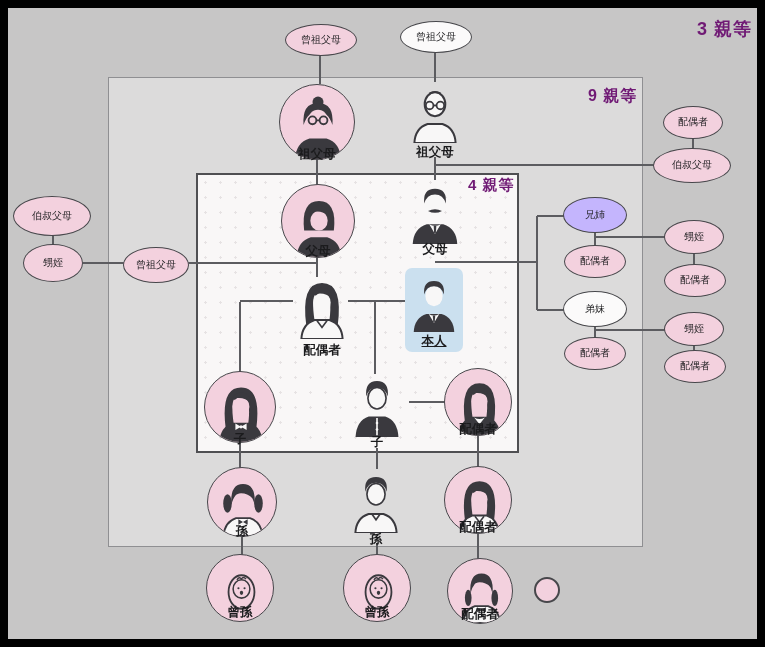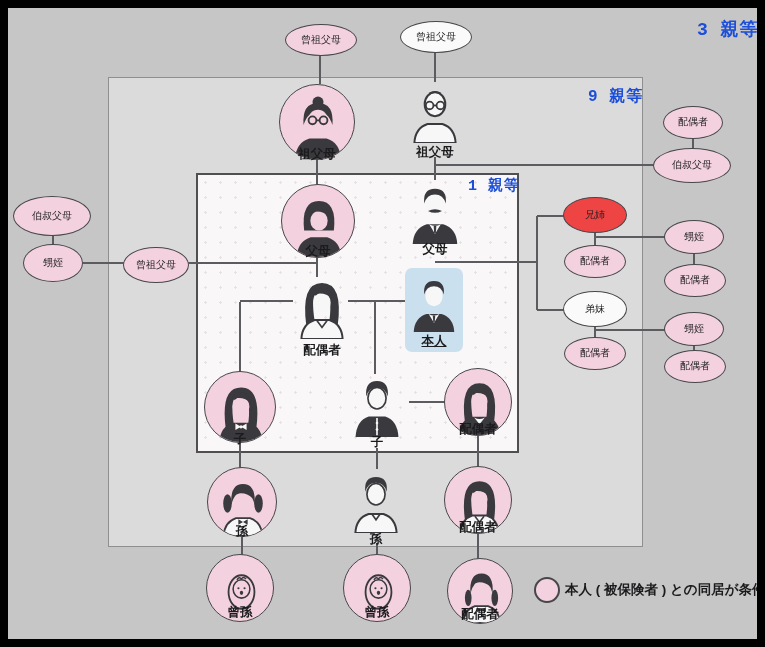--- a/index.html
+++ b/index.html
@@ -3,21 +3,21 @@
 <meta charset="utf-8">
 <style>
   html,body{margin:0;padding:0;background:#000;}
   #app{position:relative;width:765px;height:647px;background:#c7c6c6;overflow:hidden;
        font-family:"Liberation Sans","DejaVu Sans",sans-serif;}
   .frame{position:absolute;inset:0;border:8px solid #000;pointer-events:none;z-index:60;}
   .box{position:absolute;box-sizing:border-box;}
   #box2{left:108px;top:77px;width:535px;height:470px;background:#dcdbdb;border:1.5px solid #8f8f92;z-index:1;}
   #box1{left:196px;top:173px;width:323px;height:280px;background:#f9f7f7;border:2px solid #4f4f52;z-index:2;
         background-image:radial-gradient(#e6e2e3 1px, transparent 1.2px);background-size:15px 15px;}
-  .degree{position:absolute;font-weight:bold;color:#1d4ed8;z-index:10;letter-spacing:1px;font-family:Liberation Mono, monospace;}
+  .degree{position:absolute;font-weight:bold;color:#701a75;z-index:10;letter-spacing:1px;}
   #deg3{left:697px;top:17px;font-size:18px;}
   #deg2{left:588px;top:86px;font-size:16px;}
   #deg1{left:468px;top:176px;font-size:15px;}
   .line{position:absolute;background:#5c5c60;z-index:3;}
   .enode{position:absolute;border:1.5px solid #47474b;border-radius:50%;display:flex;
          align-items:center;justify-content:center;z-index:5;box-sizing:border-box;}
   .enode .elabel{font-size:10px;font-weight:normal;color:#1e1e20;white-space:nowrap;}
   .pnode{position:absolute;z-index:5;}
   .pcircle{position:absolute;border:1.5px solid #47474b;border-radius:50%;overflow:hidden;box-sizing:border-box;}
   .prect{position:absolute;border-radius:7px;overflow:hidden;}
@@ -30,21 +30,21 @@
 </style>
 </head>
 <body>
 
 <div id="app">
   <div id="box2" class="box"></div>
   <div id="box1" class="box"></div>
 
   <div id="deg3" class="degree">3 親等</div>
   <div id="deg2" class="degree">9 親等</div>
-  <div id="deg1" class="degree">1 親等</div>
+  <div id="deg1" class="degree">4 親等</div>
 
   <div id="nodes-layer">
       <div class="line" style="left: 319px; top: 56px; width: 2px; height: 28px;"></div>
       <div class="line" style="left: 434px; top: 53px; width: 2px; height: 29px;"></div>
       <div class="line" style="left: 316px; top: 160px; width: 2px; height: 25px;"></div>
       <div class="line" style="left: 434px; top: 157px; width: 2px; height: 23px;"></div>
       <div class="line" style="left: 435px; top: 164px; width: 228px; height: 2px;"></div>
       <div class="line" style="left: 692px; top: 138px; width: 2px; height: 12px;"></div>
       <div class="line" style="left: 52px; top: 236px; width: 2px; height: 10px;"></div>
       <div class="line" style="left: 83px; top: 262px; width: 43px; height: 2px;"></div>
@@ -85,21 +85,21 @@
       </div>
       <div class="enode" style="left: 13px; top: 196px; width: 78px; height: 40px; background: rgb(243, 209, 222);">
         <span class="elabel">伯叔父母</span>
       </div>
       <div class="enode" style="left: 23px; top: 244px; width: 60px; height: 38px; background: rgb(243, 209, 222);">
         <span class="elabel">甥姪</span>
       </div>
       <div class="enode" style="left: 123px; top: 247px; width: 66px; height: 36px; background: rgb(243, 209, 222);">
         <span class="elabel">曾祖父母</span>
       </div>
-      <div class="enode" style="left: 563px; top: 197px; width: 64px; height: 36px; background: #ef4444;">
+      <div class="enode" style="left: 563px; top: 197px; width: 64px; height: 36px; background: #c4b5fd;">
         <span class="elabel">兄姉</span>
       </div>
       <div class="enode" style="left: 564px; top: 244.5px; width: 62px; height: 33px; background: rgb(243, 209, 222);">
         <span class="elabel">配偶者</span>
       </div>
       <div class="enode" style="left: 563px; top: 291px; width: 64px; height: 36px; background: rgb(251, 250, 250);">
         <span class="elabel">弟妹</span>
       </div>
       <div class="enode" style="left: 564px; top: 336.5px; width: 62px; height: 33px; background: rgb(243, 209, 222);">
         <span class="elabel">配偶者</span>
@@ -297,17 +297,16 @@
               <path d="M15,80 Q16,62 31,57 L49,57 Q64,62 65,80 Z" fill="#f8f7f7" stroke="#3a393e" stroke-width="2.4"></path>
               <path d="M40,62 l-6,-3.5 v7 Z M40,62 l6,-3.5 v7 Z" fill="#3a393e"></path>
             </svg></span>
         </div>
         <span class="plabel" style="left: 480px; top: 606px;">配偶者</span>
       </div>
     </div>
 
   <div id="legend">
     <span class="swatch" style="background: rgb(243, 209, 222);"></span>
-    <span class="ltext">本人 ( 被保険者 ) との同居が条件</span>
   </div>
 
   <div class="frame"></div>
 </div>
 
 </body></html>

